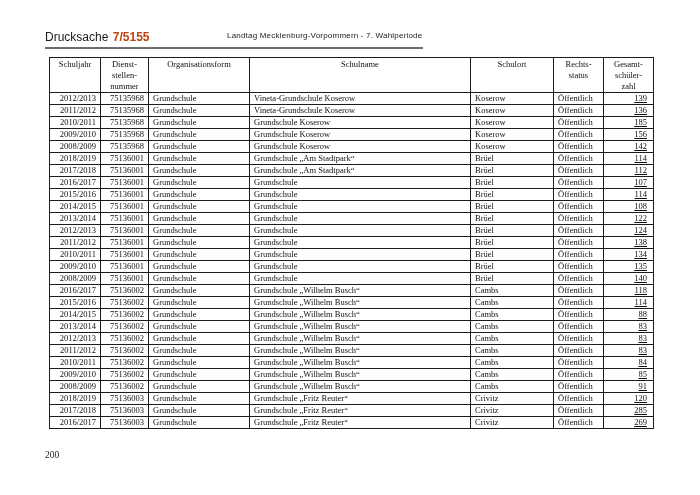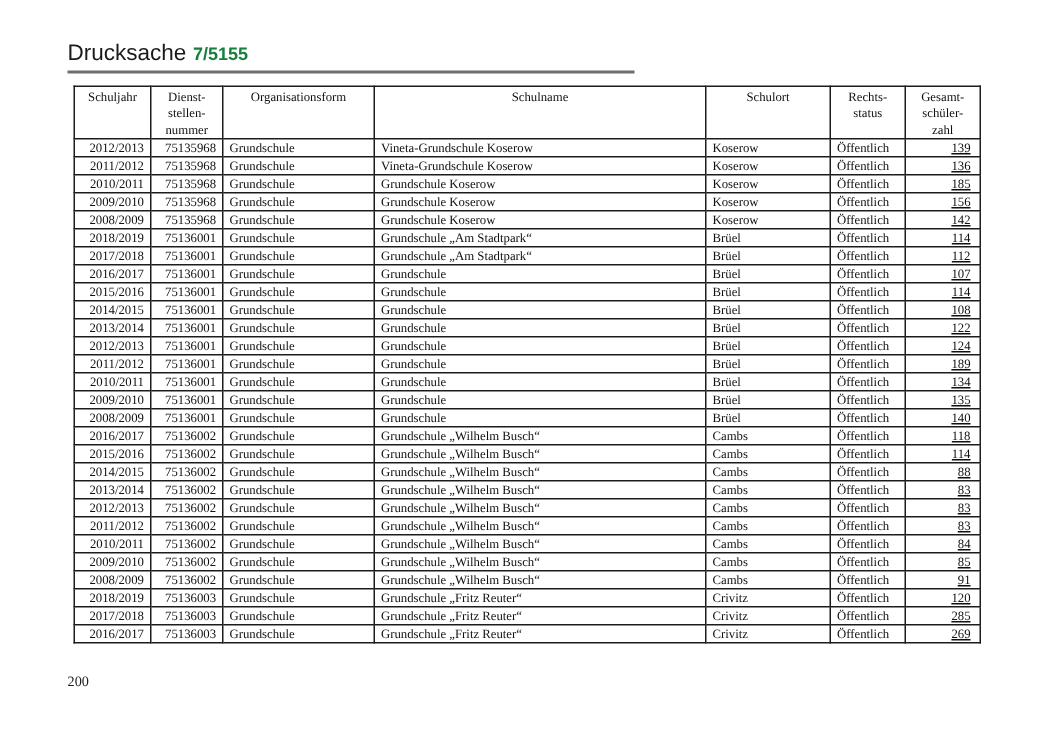--- a/index.html
+++ b/index.html
@@ -16,28 +16,28 @@
     overflow: hidden;
   }
   .doc-id {
     position: absolute;
     left: 45px;
     top: 27px;
     font-family: "Liberation Sans", sans-serif;
     white-space: nowrap;
   }
   .doc-id .doc-word {
-    font-size: 15px;
+    font-size: 12px;
     font-weight: 400;
     color: #1a1a1a;
   }
   .doc-id .doc-num {
     font-size: 12px;
     font-weight: 700;
-    color: #15803d;
+    color: #c2410c;
   }
   .doc-center {
     position: absolute;
     left: 227px;
     top: 31px;
     font-family: "Liberation Sans", sans-serif;
     font-size: 8px;
     letter-spacing: 0.2px;
     color: #222;
     white-space: nowrap;
@@ -97,20 +97,21 @@
 </head>
 <body>
 
 <div class="page">
 
   <div class="doc-id">
     <span class="doc-word">Drucksache</span>
     <span class="doc-num">7/5155</span>
   </div>
 
+  <div class="doc-center">Landtag Mecklenburg-Vorpommern - 7. Wahlperiode</div>
 
   <div class="header-rule"></div>
 
   <table class="school-table">
     <colgroup>
       <col style="width:51px">
       <col style="width:48px">
       <col style="width:101px">
       <col style="width:221px">
       <col style="width:83px">
@@ -242,21 +243,21 @@
           <td class="a-l">Öffentlich</td>
           <td class="a-r">124</td>
         </tr>
         <tr>
           <td class="a-c">2011/2012</td>
           <td class="a-c">75136001</td>
           <td class="a-l">Grundschule</td>
           <td class="a-l">Grundschule</td>
           <td class="a-l">Brüel</td>
           <td class="a-l">Öffentlich</td>
-          <td class="a-r">189</td>
+          <td class="a-r">138</td>
         </tr>
         <tr>
           <td class="a-c">2010/2011</td>
           <td class="a-c">75136001</td>
           <td class="a-l">Grundschule</td>
           <td class="a-l">Grundschule</td>
           <td class="a-l">Brüel</td>
           <td class="a-l">Öffentlich</td>
           <td class="a-r">134</td>
         </tr>

